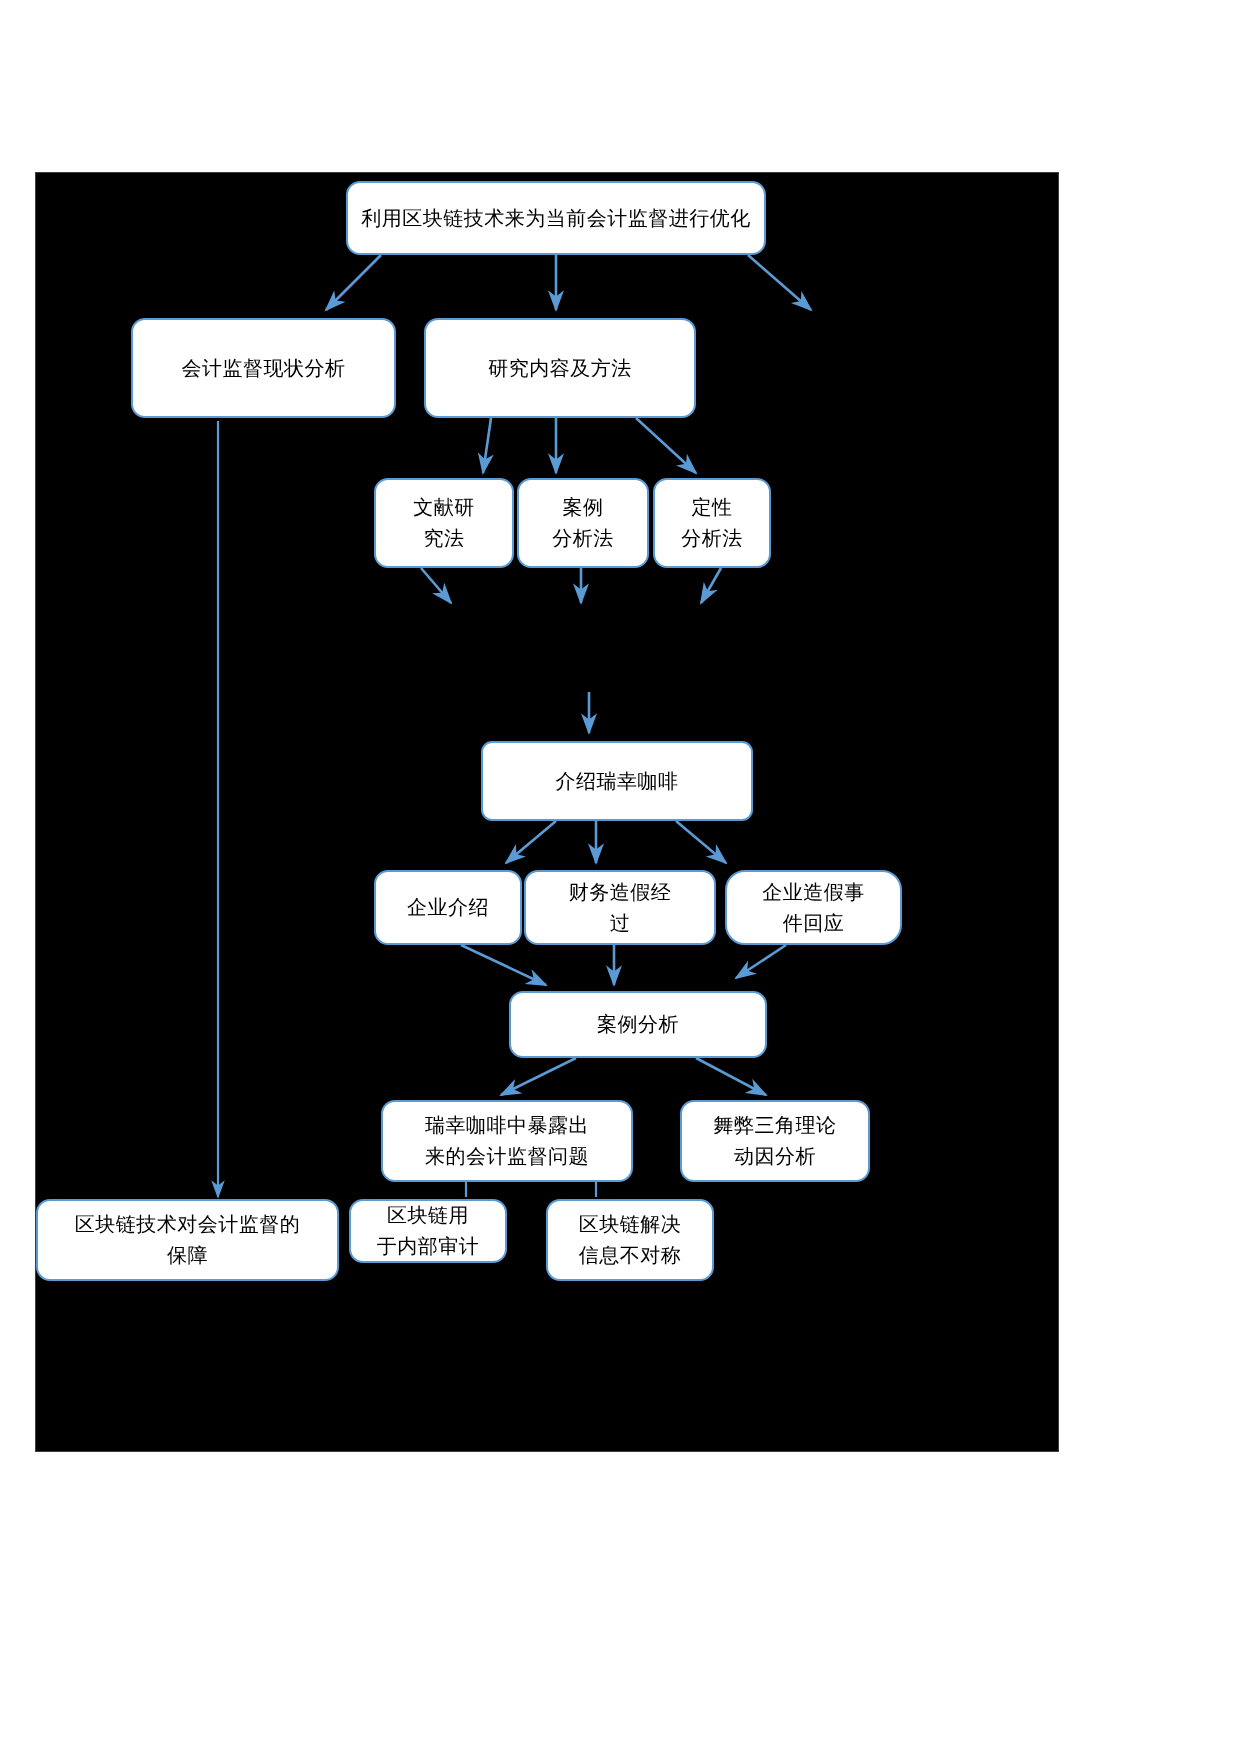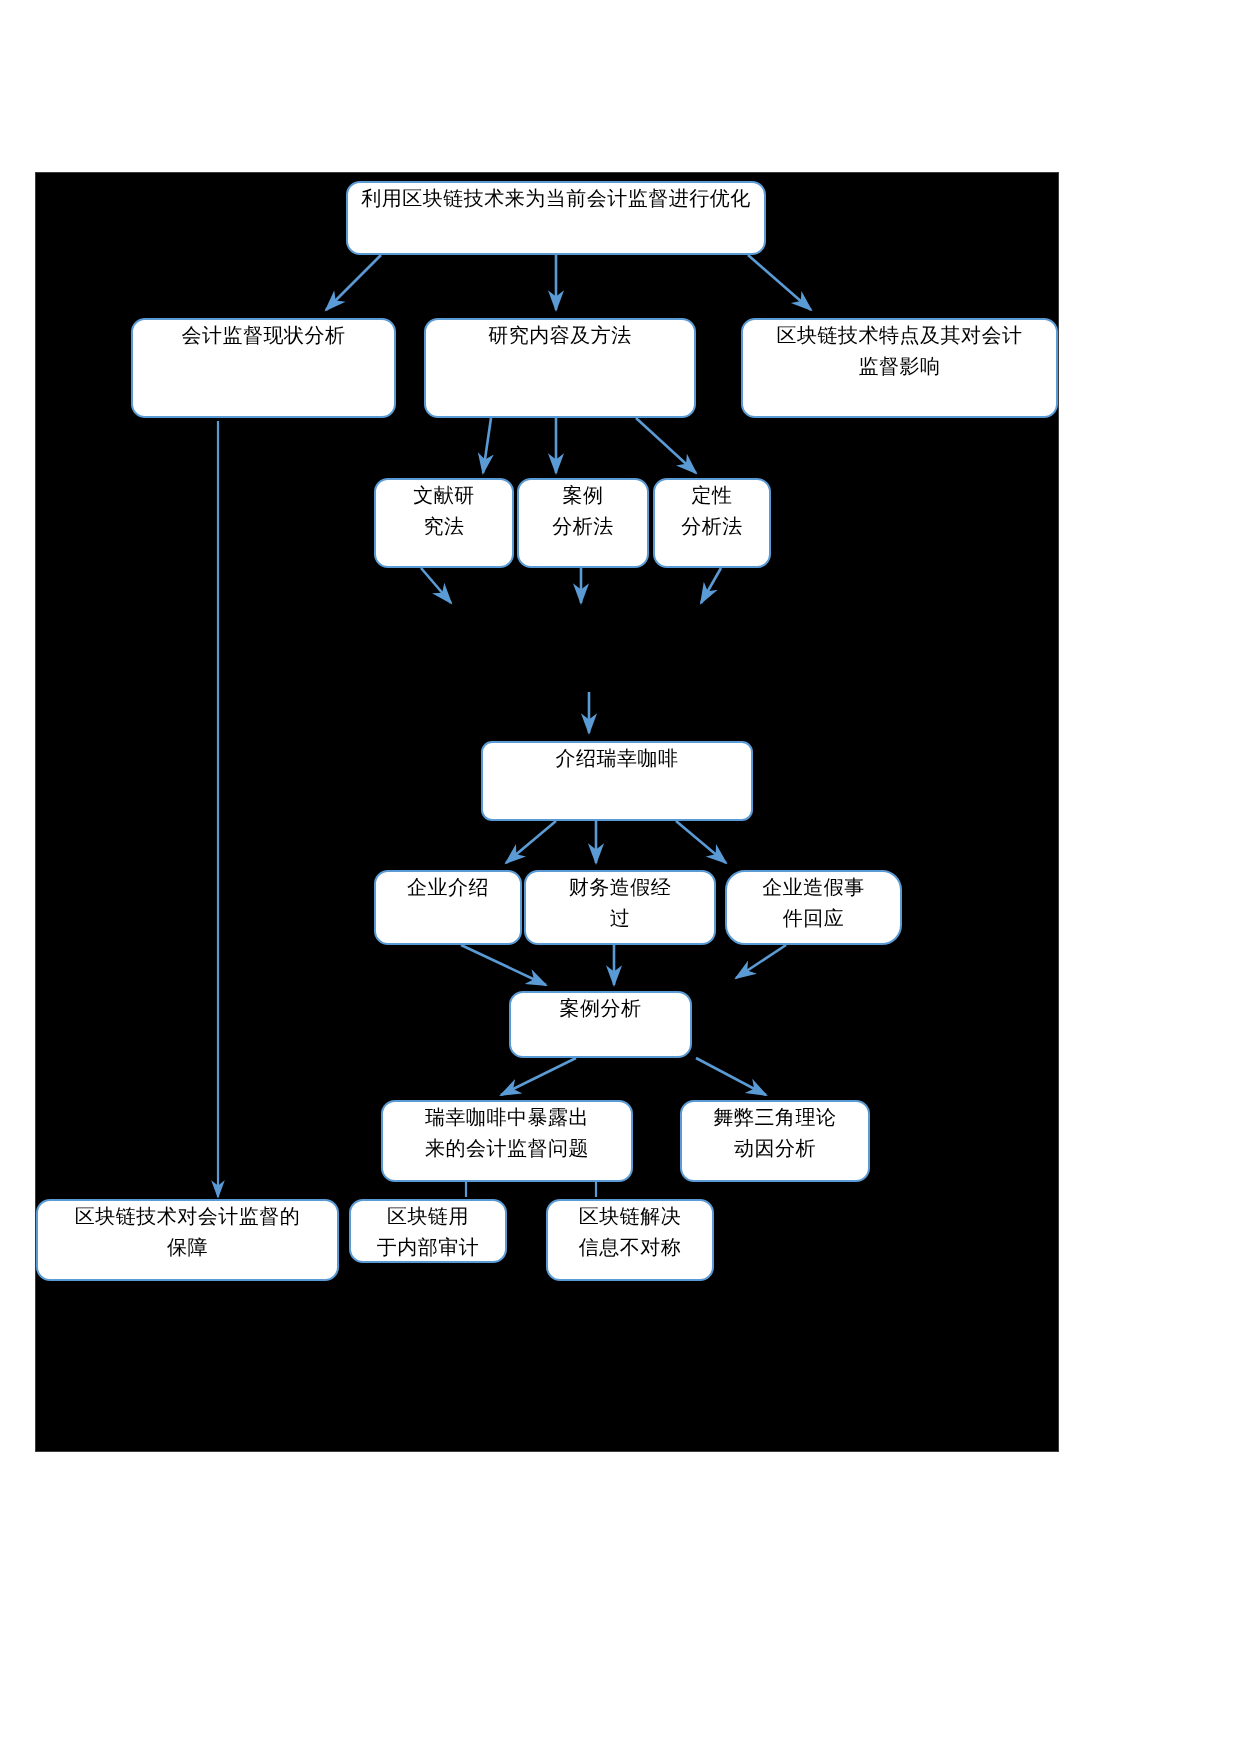--- a/index.html
+++ b/index.html
@@ -1,20 +1,20 @@
 <!DOCTYPE html>
 <html><head>
 <meta charset="utf-8">
 <style>
   html,body{margin:0;padding:0;background:#ffffff;}
   body{font-family:"DejaVu Sans","Liberation Sans",sans-serif;}
   #page{position:relative;width:1240px;height:1754px;background:#ffffff;overflow:hidden;}
   #canvas{position:absolute;left:35px;top:172px;width:1022px;height:1278px;background:#000000;border:1px solid #3c3c3c;}
   .node{position:absolute;box-sizing:border-box;background:#ffffff;border:2px solid #5b9bd5;border-radius:14px;
-        display:flex;align-items:flex-start;justify-content:center;text-align:center;color:#000000;
+        display:flex;align-items:center;justify-content:center;text-align:center;color:#000000;
         font-family:"DejaVu Sans","Liberation Sans",sans-serif;line-height:1.55;letter-spacing:.5px;}
   .node span{display:block;padding:0 6px;}
   .t20{font-size:20px;}
   svg#wires{position:absolute;left:0;top:0;width:1022px;height:1278px;overflow:visible;pointer-events:none;}
 </style>
 </head>
 <body>
 
 <div id="page">
   <div id="canvas">
@@ -59,26 +59,20 @@
     </div>
 
     <div class="node t20" style="left:95px;top:145px;width:265px;height:100px;">
       <span>会计监督现状分析</span>
     </div>
 
     <div class="node t20" style="left:388px;top:145px;width:272px;height:100px;">
       <span>研究内容及方法</span>
     </div>
 
-    <div class="node t20" style="left:705px;top:145px;width:317px;height:100px;">
-      <span>
-        <span>区块链技术特点及其对会计</span>
-        <span>监督影响</span>
-      </span>
-    </div>
 
     <div class="node t20" style="left:338px;top:305px;width:140px;height:90px;">
       <span>
         <span>文献研</span>
         <span>究法</span>
       </span>
     </div>
 
     <div class="node t20" style="left:481px;top:305px;width:132px;height:90px;">
       <span>
@@ -110,21 +104,21 @@
       </span>
     </div>
 
     <div class="node t20" style="left:689px;top:697px;width:177px;height:75px;border-radius:20px;">
       <span>
         <span>企业造假事</span>
         <span>件回应</span>
       </span>
     </div>
 
-    <div class="node t20" style="left:473px;top:818px;width:183px;height:67px;">
+    <div class="node t20" style="left:473px;top:818px;width:258px;height:67px;">
       <span>案例分析</span>
     </div>
 
     <div class="node t20" style="left:345px;top:927px;width:252px;height:82px;">
       <span>
         <span>瑞幸咖啡中暴露出</span>
         <span>来的会计监督问题</span>
       </span>
     </div>
 

